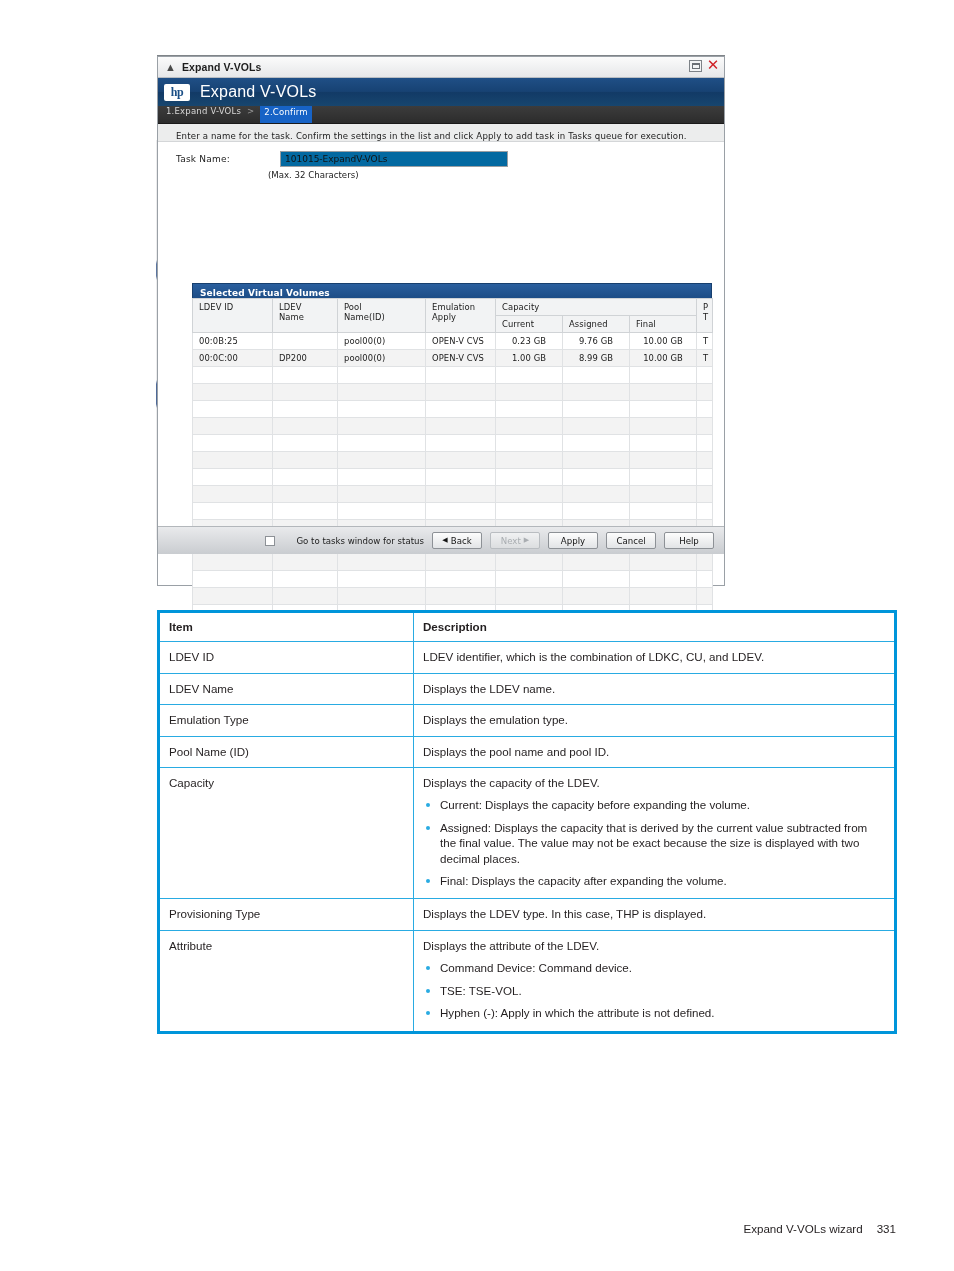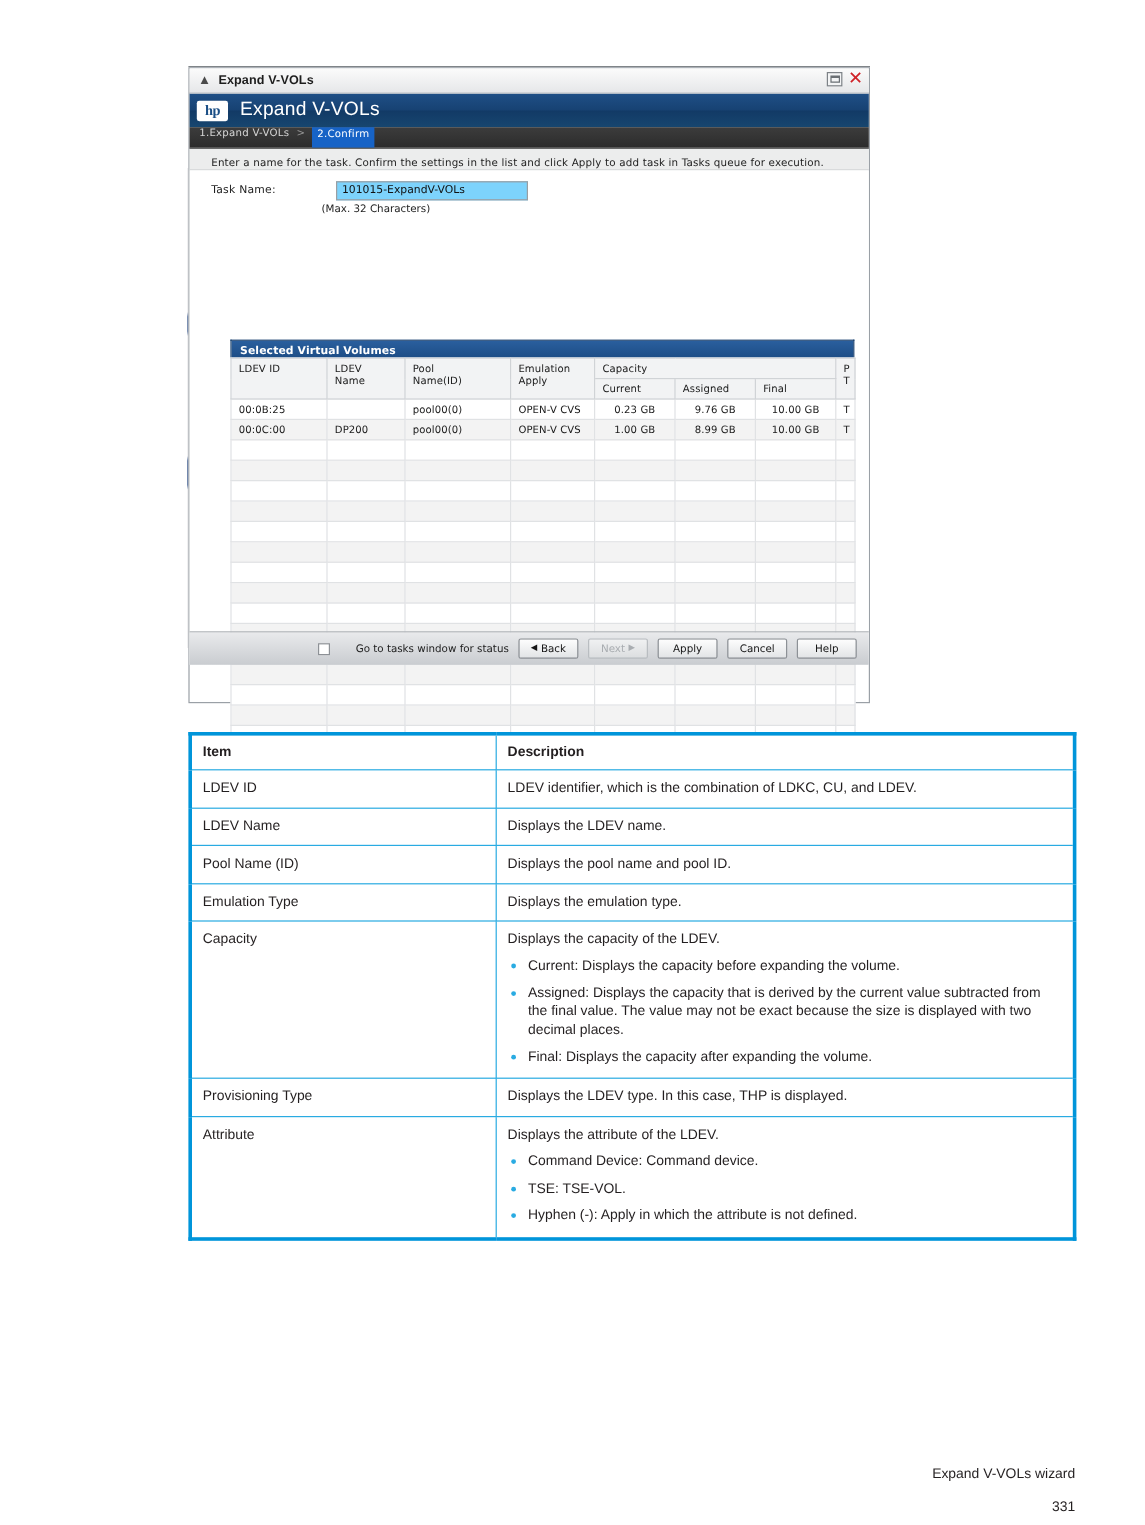--- a/index.html
+++ b/index.html
@@ -52,21 +52,21 @@
 
   
   .instr{height:17px;background:#eceded;border-bottom:1px solid #d4d6d8;
          display:flex;align-items:flex-end;padding-left:18px;}
   .instr span{font-size:8.6px;color:#1c1c1c;letter-spacing:.15px;font-family:"DejaVu Sans",sans-serif;}
 
   
   .dlg-body{position:relative;background:#ffffff;height:412px;}
   .taskrow{display:flex;align-items:center;padding:9px 0 0 18px;gap:12px;}
   .tasklabel{font-size:9px;color:#1c1c1c;width:92px;font-family:"DejaVu Sans",sans-serif;letter-spacing:.2px;}
-  .taskinput{width:160px;height:16px;border:1px solid #9a9ea2;background:#7dd3fc;
+  .taskinput{width:228px;height:16px;border:1px solid #9a9ea2;background:#0369a1;
              font-family:"DejaVu Sans",sans-serif;font-size:9px;color:#111;padding:0 4px;box-sizing:border-box;}
   .taskhint{margin:3px 0 0 110px;font-size:8.6px;color:#1c1c1c;font-family:"DejaVu Sans",sans-serif;}
 
   
   .panel{position:absolute;left:34px;top:141px;width:520px;height:0;}
   .panel-hd{height:15px;background:linear-gradient(to bottom,#2a5f9e,#1d4d86);
             border:1px solid #173f6e;border-bottom:none;box-sizing:border-box;
             display:flex;align-items:flex-end;padding-left:7px;}
   .panel-hd span{color:#ffffff;font-size:9px;font-weight:bold;letter-spacing:.1px;font-family:"DejaVu Sans",sans-serif;}
 
@@ -122,22 +122,22 @@
   .doc tr:last-child td{border-bottom:3px solid #0095da;}
   .doc td:first-child{border-left:3px solid #0095da;}
   .doc td:last-child{border-right:3px solid #0095da;}
   ul.bl{list-style:none;margin:7px 0 0 0;padding:0;}
   ul.bl li{position:relative;padding-left:17px;margin-bottom:7px;line-height:1.33;}
   ul.bl li:last-child{margin-bottom:2px;}
   ul.bl li::before{content:"";position:absolute;left:3px;top:6px;width:4px;height:4px;
                    border-radius:50%;background:#29abe2;}
 
   
-  .pfoot{position:absolute;right:58px;top:1222px;display:flex;align-items:flex-end;gap:14px;
-         font-family:"Liberation Sans",sans-serif;font-size:11.6px;color:#231f20;flex-direction:column;}
+  .pfoot{position:absolute;right:58px;top:1222px;display:flex;align-items:center;gap:14px;
+         font-family:"Liberation Sans",sans-serif;font-size:11.6px;color:#231f20;}
 </style>
 </head>
 <body>
 
 <div class="page">
 
   <div class="shot-outer-line"></div>
   <div class="left-sliver"></div>
   <div class="left-sliver2"></div>
 
@@ -447,26 +447,26 @@
     </tr>
     <tr>
       <td class="c1">LDEV ID</td>
       <td>LDEV identifier, which is the combination of LDKC, CU, and LDEV.</td>
     </tr>
     <tr>
       <td class="c1">LDEV Name</td>
       <td>Displays the LDEV name.</td>
     </tr>
     <tr>
+      <td class="c1">Emulation Type</td>
+      <td>Displays the emulation type.</td>
+    </tr>
+    <tr>
       <td class="c1">Pool Name (ID)</td>
       <td>Displays the pool name and pool ID.</td>
-    </tr>
-    <tr>
-      <td class="c1">Emulation Type</td>
-      <td>Displays the emulation type.</td>
     </tr>
     <tr>
       <td class="c1">Capacity</td>
       <td>
         <span>Displays the capacity of the LDEV.</span>
         <ul class="bl">
           <li>Current: Displays the capacity before expanding the volume.</li>
           <li>Assigned: Displays the capacity that is derived by the current value subtracted from the final value. The value may not be exact because the size is displayed with two decimal places.</li>
           <li>Final: Displays the capacity after expanding the volume.</li>
         </ul>

